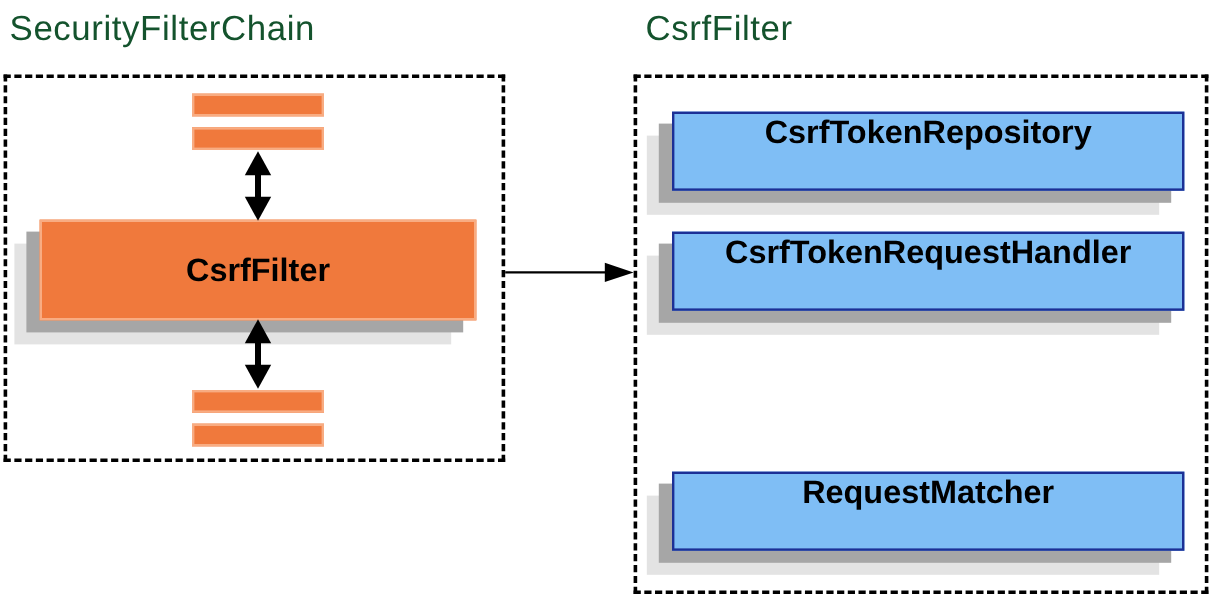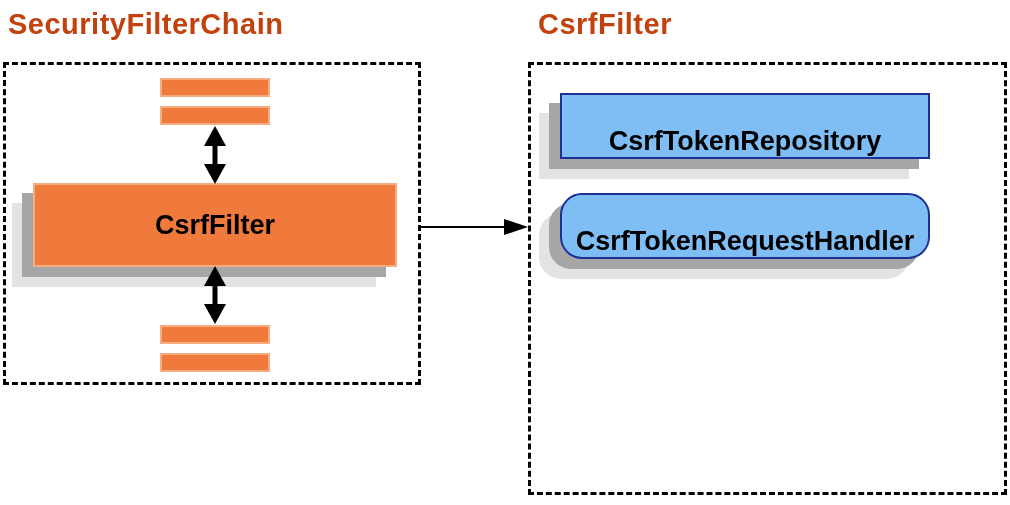--- a/index.html
+++ b/index.html
@@ -20,22 +20,22 @@
   .canvas {
     position: relative;
     width: 1010px;
     height: 505px;
     background: var(--bg);
     overflow: hidden;
   }
   .panel-title {
     position: absolute;
     font-size: 29px;
-    font-weight: bold;
-    color: #c2410c;
+    font-weight: normal;
+    color: #14532d;
     letter-spacing: 0.5px;
     white-space: nowrap;
   }
   .title-left  { left: 8px;  top: 8px; }
   .title-right { left: 538px; top: 8px; }
 
   .dashed-container {
     position: absolute;
     border: 3px dashed #000;
     background: transparent;
@@ -67,28 +67,28 @@
   }
   .box-label {
     font-size: 27px;
     font-weight: bold;
     color: #000;
     white-space: nowrap;
   }
   .component-box {
     position: absolute;
     left: 560px;
-    width: 370px; height: 66px;
+    width: 427px; height: 66px;
     background: var(--blue-fill);
     border: 2px solid var(--blue-stroke);
     box-shadow: -11px 10px 0 0 var(--shadow-dark), -21px 20px 0 0 var(--shadow-light);
-    display: flex; align-items: flex-end; justify-content: center;
+    display: flex; align-items: flex-start; justify-content: center;
   }
   .comp-1 { top: 93px; }
-  .comp-2 { top: 193px; border-radius: 22px; }
+  .comp-2 { top: 193px; }
   .comp-3 { top: 293px; }
   .comp-4 { top: 393px; }
 
   .arrow-overlay {
     position: absolute;
     left: 0; top: 0;
     width: 1010px; height: 505px;
     pointer-events: none;
   }
 </style>
@@ -113,20 +113,23 @@
   <div class="csrf-filter-box">
     <span class="box-label">CsrfFilter</span>
   </div>
 
   <div class="component-box comp-1">
     <span class="box-label">CsrfTokenRepository</span>
   </div>
   <div class="component-box comp-2">
     <span class="box-label">CsrfTokenRequestHandler</span>
   </div>
+  <div class="component-box comp-4">
+    <span class="box-label">RequestMatcher</span>
+  </div>
 
   <svg class="arrow-overlay" viewBox="0 0 1010 505" xmlns="http://www.w3.org/2000/svg">
 
     <g fill="#000" stroke="#000">
       <line x1="215" y1="142" x2="215" y2="168" stroke-width="5"></line>
       <polygon points="215,126 204,146 226,146" stroke="none"></polygon>
       <polygon points="215,184 204,164 226,164" stroke="none"></polygon>
     </g>
 
     <g fill="#000" stroke="#000">

